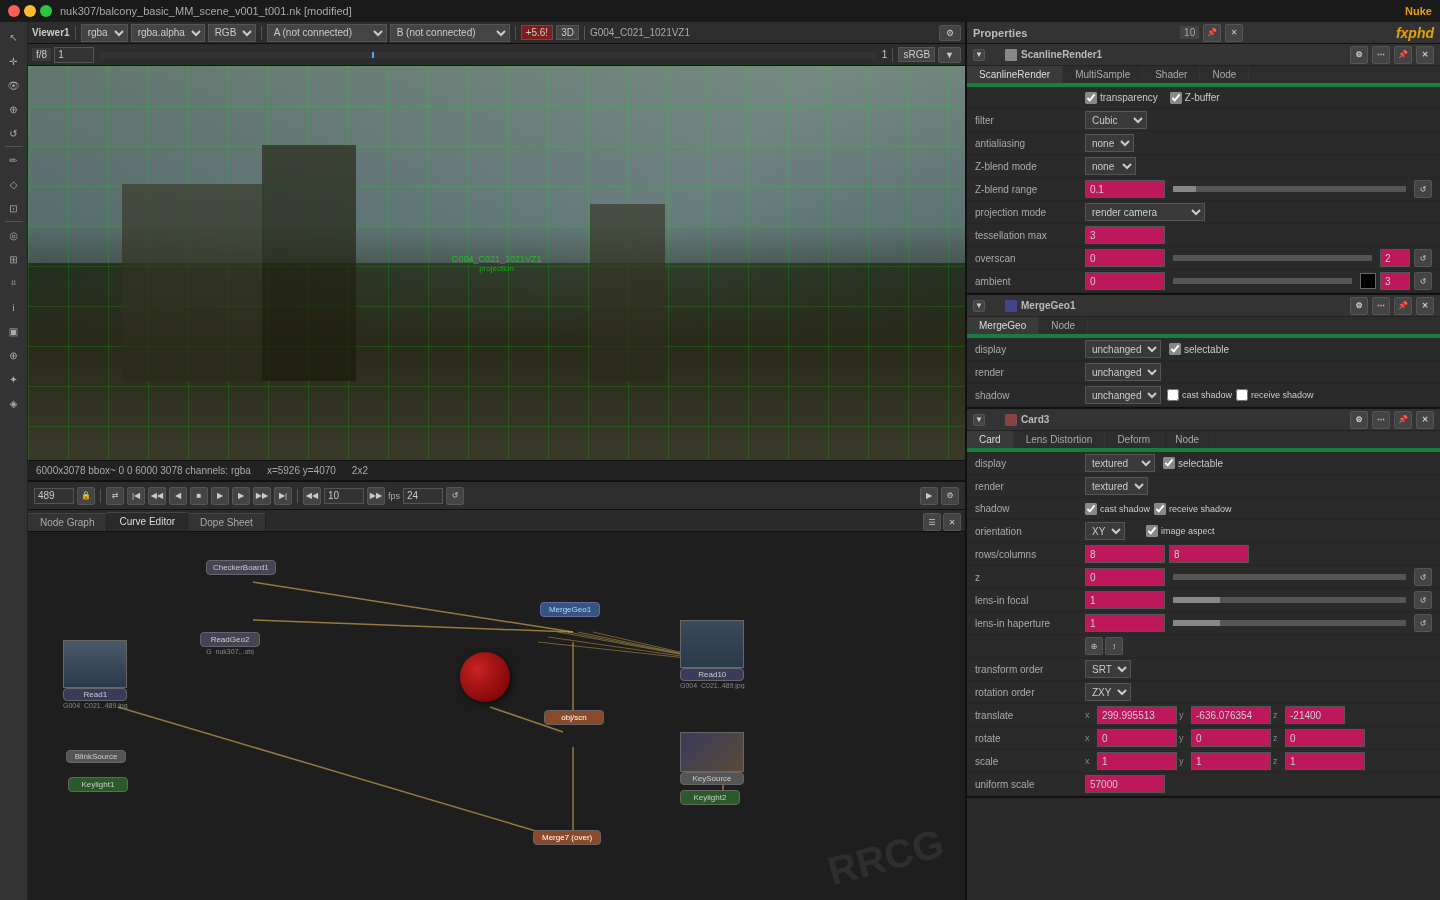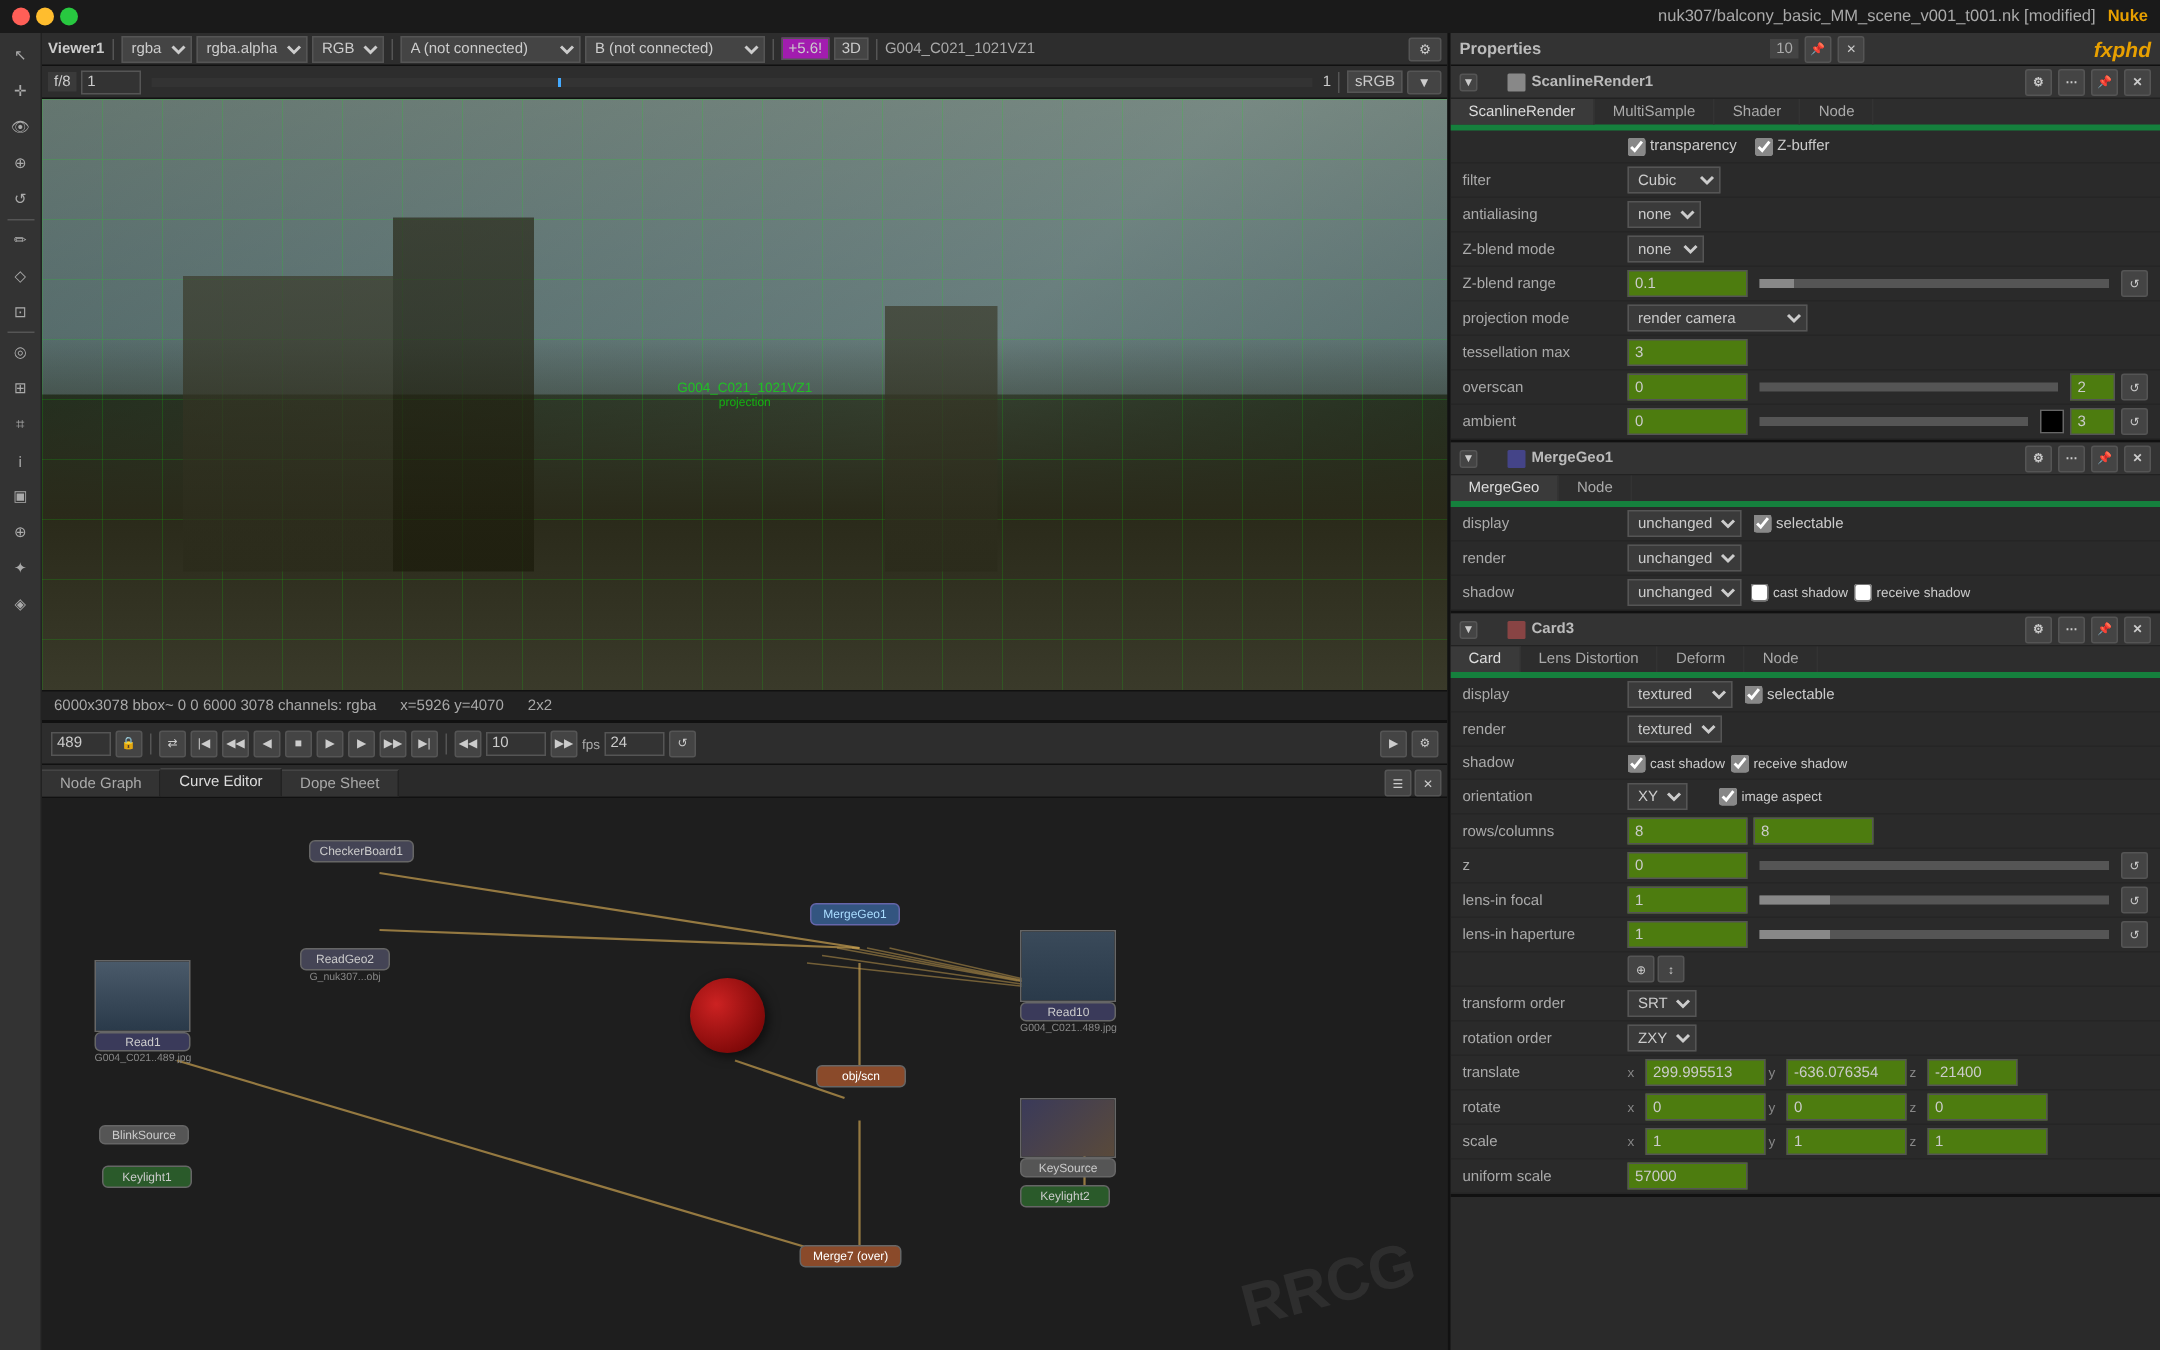--- a/index.html
+++ b/index.html
@@ -311,21 +311,21 @@
     }
 
     .props-value {
       flex: 1;
       display: flex;
       align-items: center;
       gap: 4px;
     }
 
     .props-input {
-      background: #4d7c0f;
+      background: #be185d;
       border: 1px solid #555;
       color: #ccc;
       font-size: 10px;
       padding: 1px 4px;
       height: 18px;
       width: 80px;
     }
 
     .props-dropdown {
       background: #3a3a3a;
@@ -452,21 +452,21 @@
   </style>
 </head>
 <body>
 
 <div id="title-bar">
   <div class="traffic-lights">
     <div class="traffic-light tl-red"></div>
     <div class="traffic-light tl-yellow"></div>
     <div class="traffic-light tl-green"></div>
   </div>
-  <span style="flex:1; text-align:right; font-size:11px; color:#aaa;">nuk307/balcony_basic_MM_scene_v001_t001.nk [modified]</span>
+  <span style="flex:1; text-align:left; font-size:11px; color:#aaa;">nuk307/balcony_basic_MM_scene_v001_t001.nk [modified]</span>
   <div class="nuke-logo">Nuke</div>
 </div>
 
 <div id="main-layout">
 
   <div id="left-toolbar">
     <div class="tool-icon">↖</div>
     <div class="tool-icon">✛</div>
     <div class="tool-icon">👁</div>
     <div class="tool-icon">⊕</div>
@@ -503,21 +503,21 @@
           <option>RGB</option>
         </select>
         <div class="sep"></div>
         <select class="small-select" style="width:120px;">
           <option>A (not connected)</option>
         </select>
         <select class="small-select" style="width:120px;">
           <option>B (not connected)</option>
         </select>
         <div class="sep"></div>
-        <span style="color:#ccc; font-size:10px; background:#a21caf; padding:1px 4px; border:1px solid #555;">+5.6!</span>
+        <span style="color:#ccc; font-size:10px; background:#7f1d1d; padding:1px 4px; border:1px solid #555;">+5.6!</span>
         <span style="color:#ccc; font-size:10px; background:#444; padding:1px 4px; border:1px solid #555;">3D</span>
         <div class="sep"></div>
         <span style="color:#aaa; font-size:10px;">G004_C021_1021VZ1</span>
         <div style="flex:1;"></div>
         <div class="vt-btn">⚙</div>
       </div>
 
       <div class="viewer-toolbar-row">
         <span style="color:#ccc; font-size:10px; background:#3a3a3a; padding:1px 4px;">f/8</span>
         <input class="frame-input" value="1" style="">

